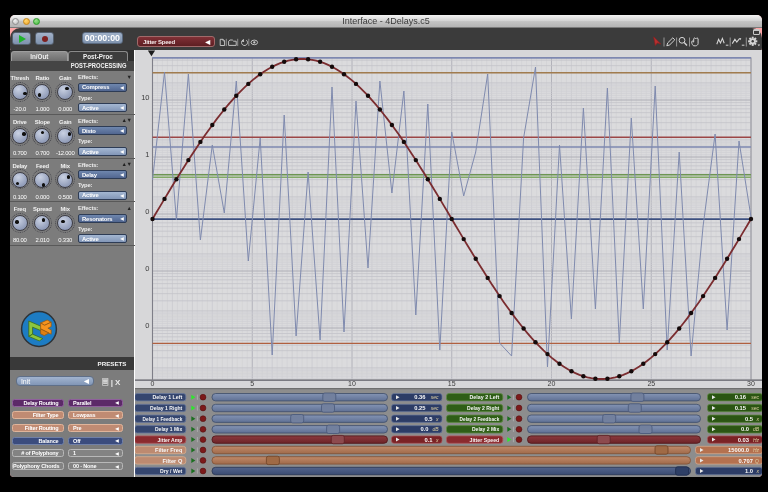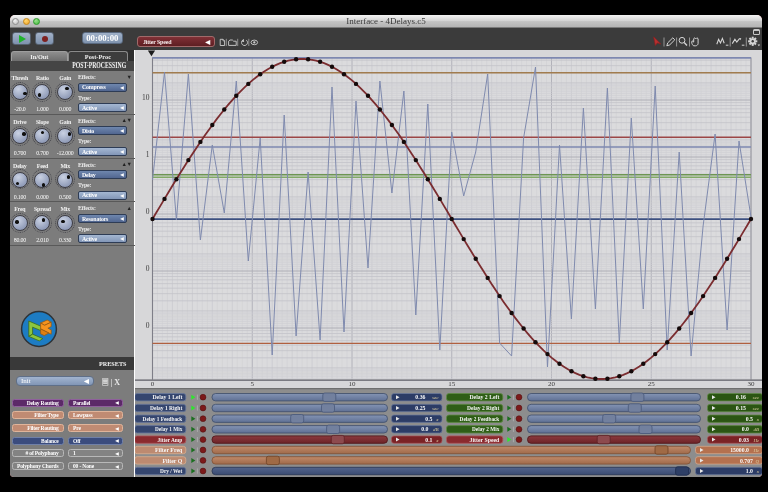--- a/index.html
+++ b/index.html
@@ -1,21 +1,21 @@
 <!DOCTYPE html>
 <html><head><meta charset="utf-8"><style>
 * { margin:0; padding:0; box-sizing:border-box; }
 html,body { width:768px; height:492px; background:#000; font-family:"Liberation Sans", sans-serif; -webkit-font-smoothing:antialiased; }
 #win { position:absolute; left:10px; top:15px; width:752px; height:462px; background:#fca5a5;
-  border-radius:5px 5px 4px 4px; overflow:hidden; box-shadow:0 0 0 1px rgba(0,0,0,.6);font-family:Liberation Serif, serif; }
+  border-radius:5px 5px 4px 4px; overflow:hidden; box-shadow:0 0 0 1px rgba(0,0,0,.6); }
 #tbar { position:absolute; left:0; top:0; width:100%; height:13px;
   background:linear-gradient(#f4f4f4,#d6d6d6 45%,#c3c3c3 55%,#b4b4b4); border-bottom:1px solid #7a7a7a;
   text-align:center; font-size:9px; color:#3a3a3a; line-height:13px; }
 .tl { position:absolute; top:3px; width:7px; height:7px; border-radius:50%; }
-#toolbar { position:absolute; left:0; top:13px; width:100%; height:22px; background:#3b3b3b; }
+#toolbar { position:absolute; left:0; top:13px; width:100%; height:30px; background:#3b3b3b;border-radius:10px; }
 .tbtn { position:absolute; top:3.5px; height:13px; border-radius:3px;
   background:linear-gradient(#a3b2c9,#7e92ae); border:1px solid #55606e; }
 #play { left:1.8px; width:19.4px; } #rec { left:24.6px; width:19.3px; }
 #play:after { content:""; position:absolute; left:6px; top:2.5px; border-left:7px solid #1fb32c; border-top:4px solid transparent; border-bottom:4px solid transparent; }
 #rec:after { content:""; position:absolute; left:6px; top:3px; width:6.5px; height:6.5px; border-radius:50%; background:#7e2121; }
 #time { left:71.6px; top:4px; width:41.5px; height:12px; border-radius:3px; background:linear-gradient(#9fb0c8,#8094af);
   border:1px solid #5a6a80; color:#fff; font-size:8.8px; font-weight:bold; text-align:center; line-height:10px; position:absolute; }
 #jitter { position:absolute; left:127px; top:8px; width:78px; height:11px;
   background:linear-gradient(#803036,#5e1e22); border:1px solid #a06a6a; color:#f4eaea; font-size:6px; font-weight:bold; line-height:10.5px; padding-left:5px; letter-spacing:-0.2px; border-radius:3px; }
 #jitter b { position:absolute; right:4px; top:0; font-size:6px; color:#fff; }

